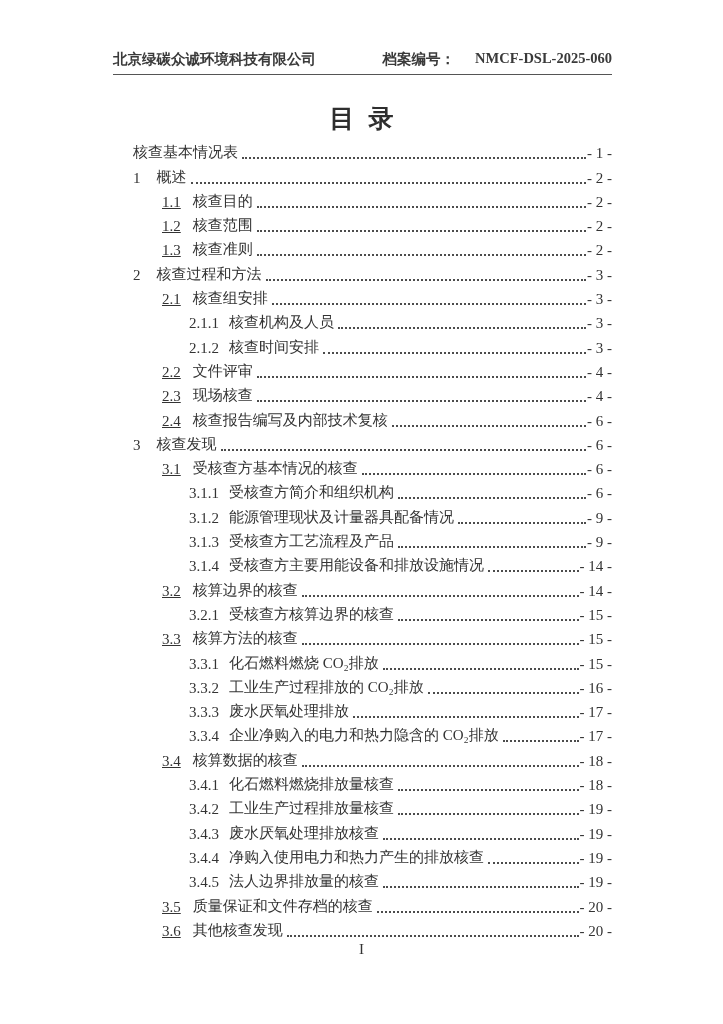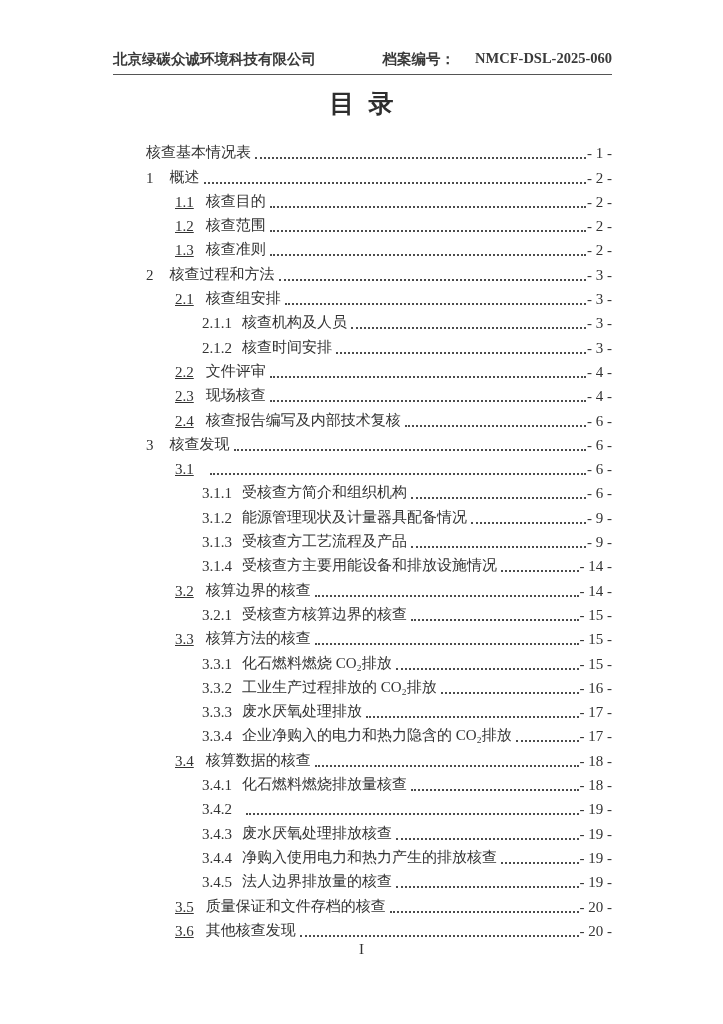--- a/index.html
+++ b/index.html
@@ -10,26 +10,26 @@
   }
   .doc-header {
     position:absolute; left:113px; right:111px; top:50px;
     display:flex; justify-content:space-between; align-items:flex-end;
     border-bottom:1.5px solid #555555; padding-bottom:5px;
     font-size:14.5px; font-weight:700; color:#3a3a3a;
     white-space:nowrap;
   }
   .doc-header .right-group { display:flex; gap:20px; }
   .page-title {
-    position:absolute; top:87px; left:0; width:100%;
+    position:absolute; top:102px; left:0; width:100%;
     text-align:center; font-size:25px; font-weight:700;
     letter-spacing:14px; text-indent:14px; color:#2e2e2e;
   }
   .toc {
-    position:absolute; top:140px; left:146px; right:111px;
+    position:absolute; top:140px; left:133px; right:111px;
   }
   .toc-row {
     display:flex; align-items:flex-end;
     height:24.3px; font-size:15px; color:#333333;
     padding-bottom:2px; box-sizing:border-box;
   }
   .toc-row.lvl1 { padding-left:29px; }
   .toc-row.lvl2 { padding-left:56px; }
   .toc-row .num  { white-space:nowrap; }
   .toc-row.lvl0 .num { margin-right:16px; }
@@ -135,20 +135,21 @@
         <span class="pg">- 6 -</span>
       </div>
       <div class="toc-row lvl0">
         <span class="num">3</span>
         <span class="ttl">核查发现</span>
         <span class="leader"></span>
         <span class="pg">- 6 -</span>
       </div>
       <div class="toc-row lvl1">
         <span class="num">3.1</span>
+        <span class="ttl">受核查方基本情况的核查</span>
         <span class="leader"></span>
         <span class="pg">- 6 -</span>
       </div>
       <div class="toc-row lvl2">
         <span class="num">3.1.1</span>
         <span class="ttl">受核查方简介和组织机构</span>
         <span class="leader"></span>
         <span class="pg">- 6 -</span>
       </div>
       <div class="toc-row lvl2">
@@ -218,20 +219,21 @@
         <span class="pg">- 18 -</span>
       </div>
       <div class="toc-row lvl2">
         <span class="num">3.4.1</span>
         <span class="ttl">化石燃料燃烧排放量核查</span>
         <span class="leader"></span>
         <span class="pg">- 18 -</span>
       </div>
       <div class="toc-row lvl2">
         <span class="num">3.4.2</span>
+        <span class="ttl">工业生产过程排放量核查</span>
         <span class="leader"></span>
         <span class="pg">- 19 -</span>
       </div>
       <div class="toc-row lvl2">
         <span class="num">3.4.3</span>
         <span class="ttl">废水厌氧处理排放核查</span>
         <span class="leader"></span>
         <span class="pg">- 19 -</span>
       </div>
       <div class="toc-row lvl2">

